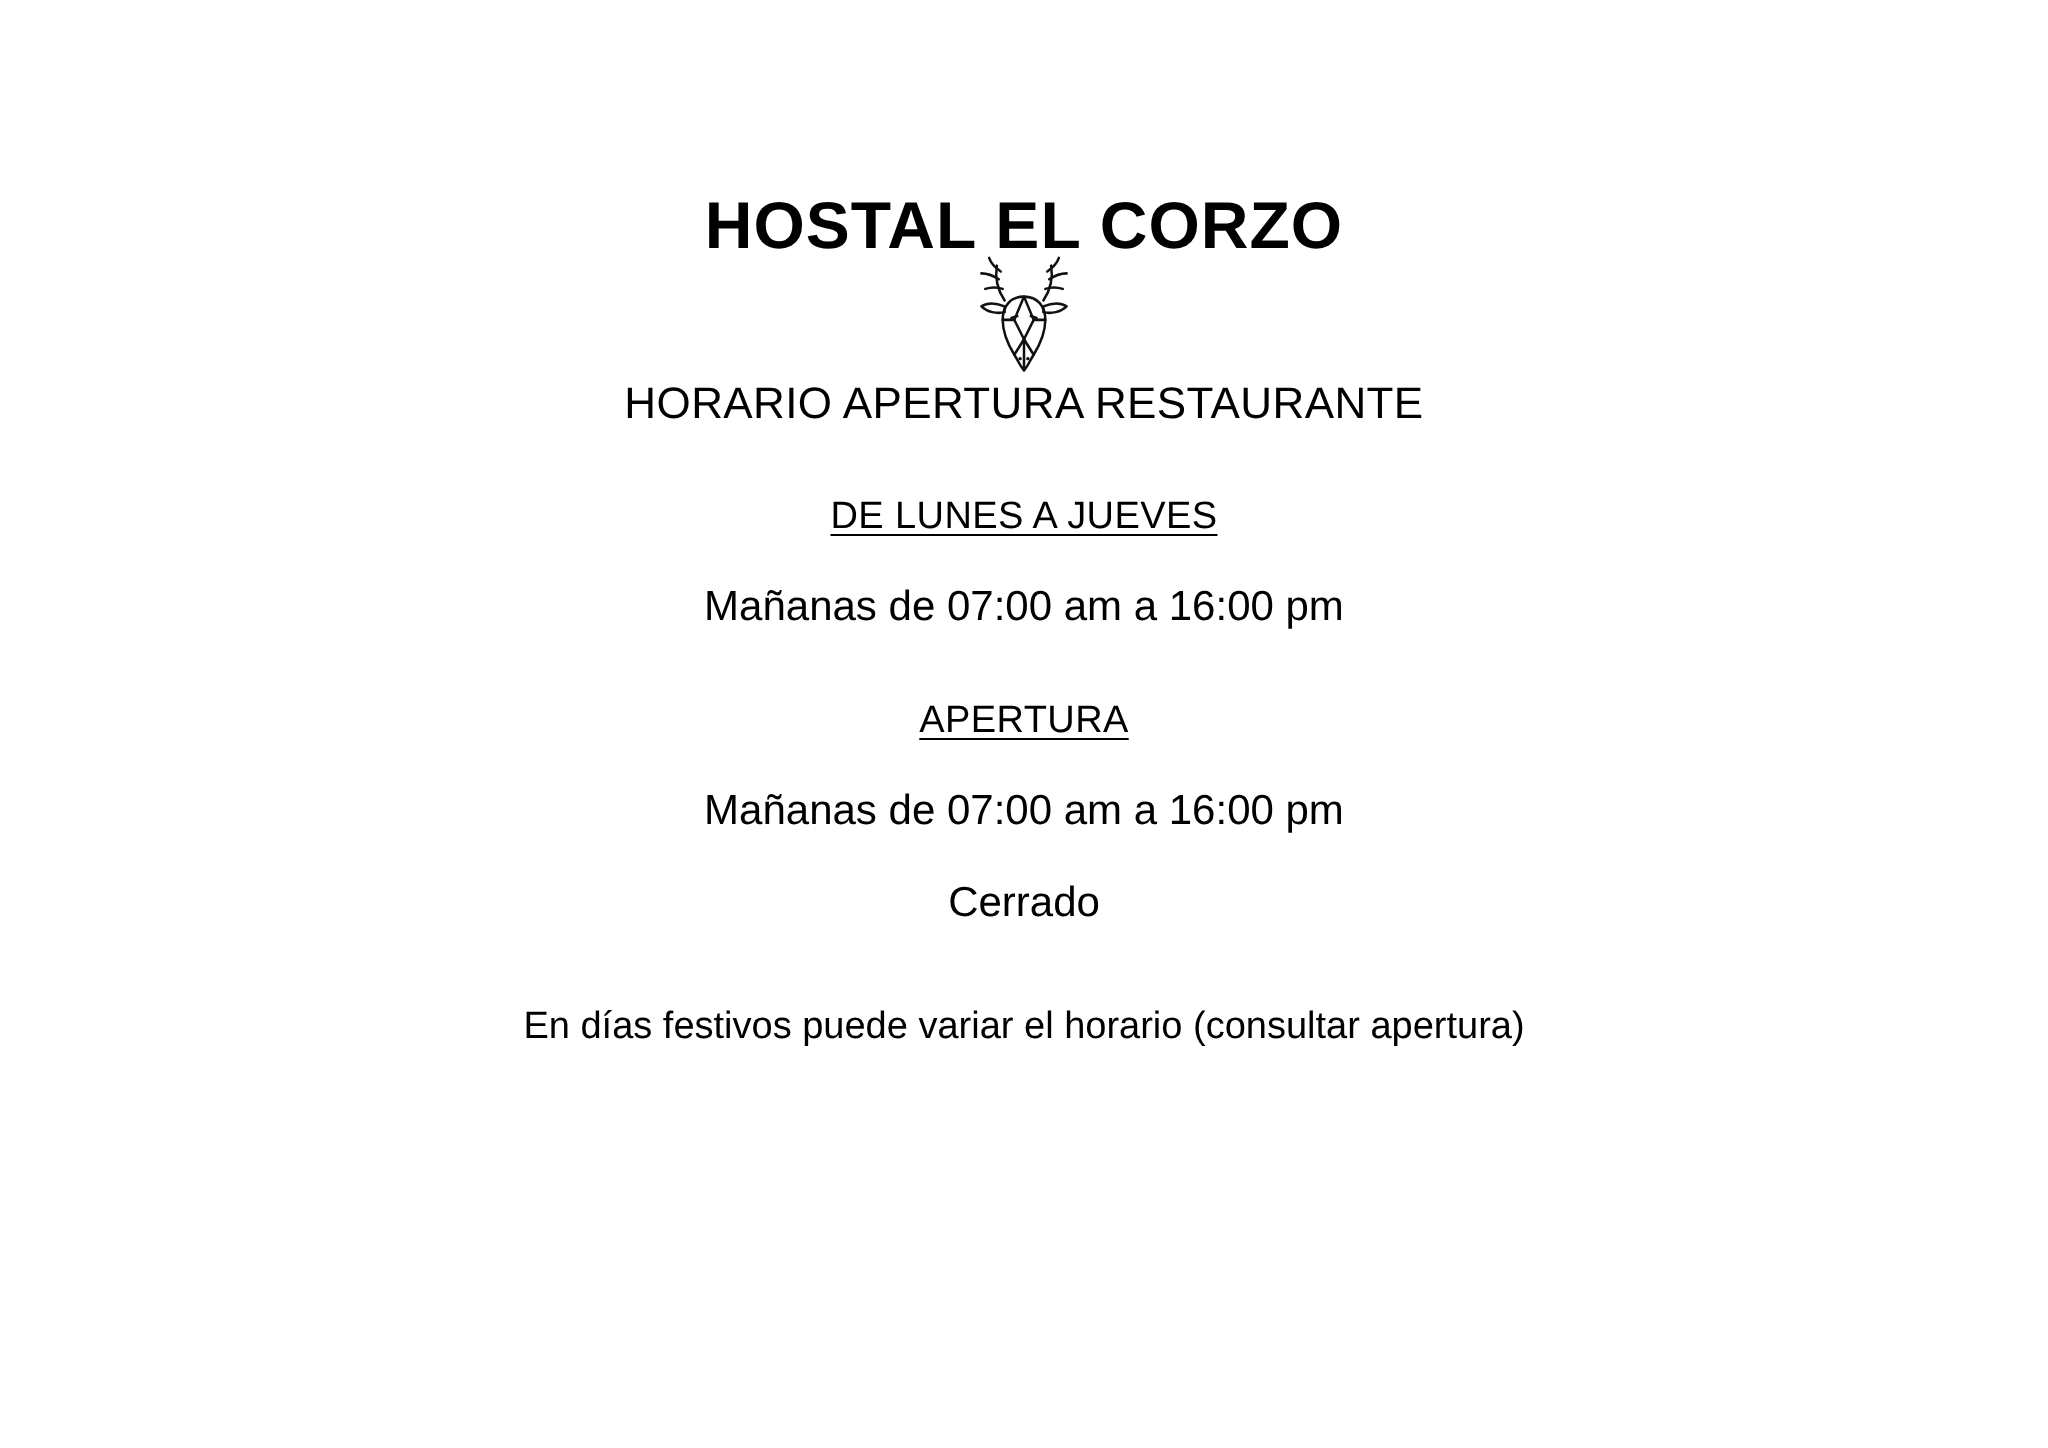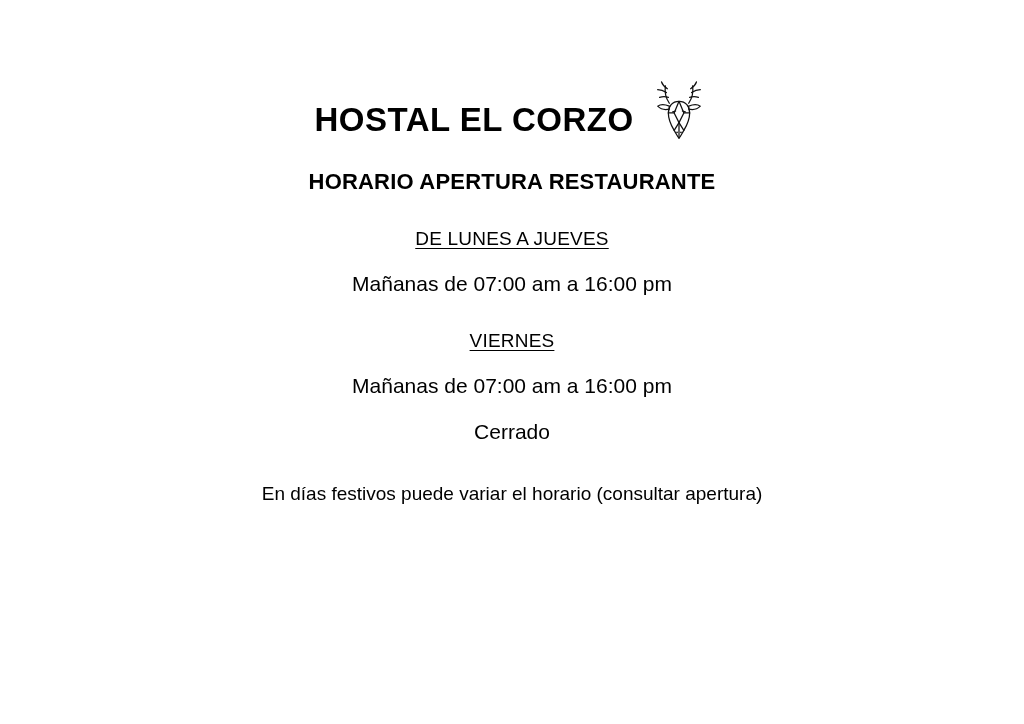--- a/index.html
+++ b/index.html
@@ -24,39 +24,39 @@
     align-items: center;
   }
 
   .title-row {
     position: relative;
     margin-top: 96px;
     display: flex;
     align-items: center;
     justify-content: center;
     gap: 14px;
+    flex-direction: column;
   }
   .title {
     font-size: 33px;
     font-weight: bold;
     letter-spacing: 0.5px;
     line-height: 1;
     white-space: nowrap;
   }
   .deer-logo {
     width: 62px;
     height: 62px;
     display: block;
     margin-top: -16px;
   }
 
   .subtitle {
-    margin-top: 27px;
     font-size: 22px;
-    font-weight: bold;
+    font-weight: normal;
     letter-spacing: 0.2px;
     text-align: right;
   }
 
   .section-head {
     font-size: 19px;
     font-weight: normal;
     text-decoration: underline;
     text-underline-offset: 3px;
     text-align: center;
@@ -125,20 +125,20 @@
         </g>
       </svg>
     </span>
   </div>
 
   <div class="subtitle">HORARIO APERTURA RESTAURANTE</div>
 
   <div class="section-head gap-1">DE LUNES A JUEVES</div>
   <div class="line gap-2">Mañanas de 07:00 am a 16:00 pm</div>
 
-  <div class="section-head gap-4">VIERNES</div>
+  <div class="section-head gap-4">APERTURA</div>
   <div class="line gap-5">Mañanas de 07:00 am a 16:00 pm</div>
 
   <div class="line gap-7">Cerrado</div>
 
   <div class="footnote gap-8">En días festivos puede variar el horario (consultar apertura)</div>
 
 </div>
 
 </body></html>

